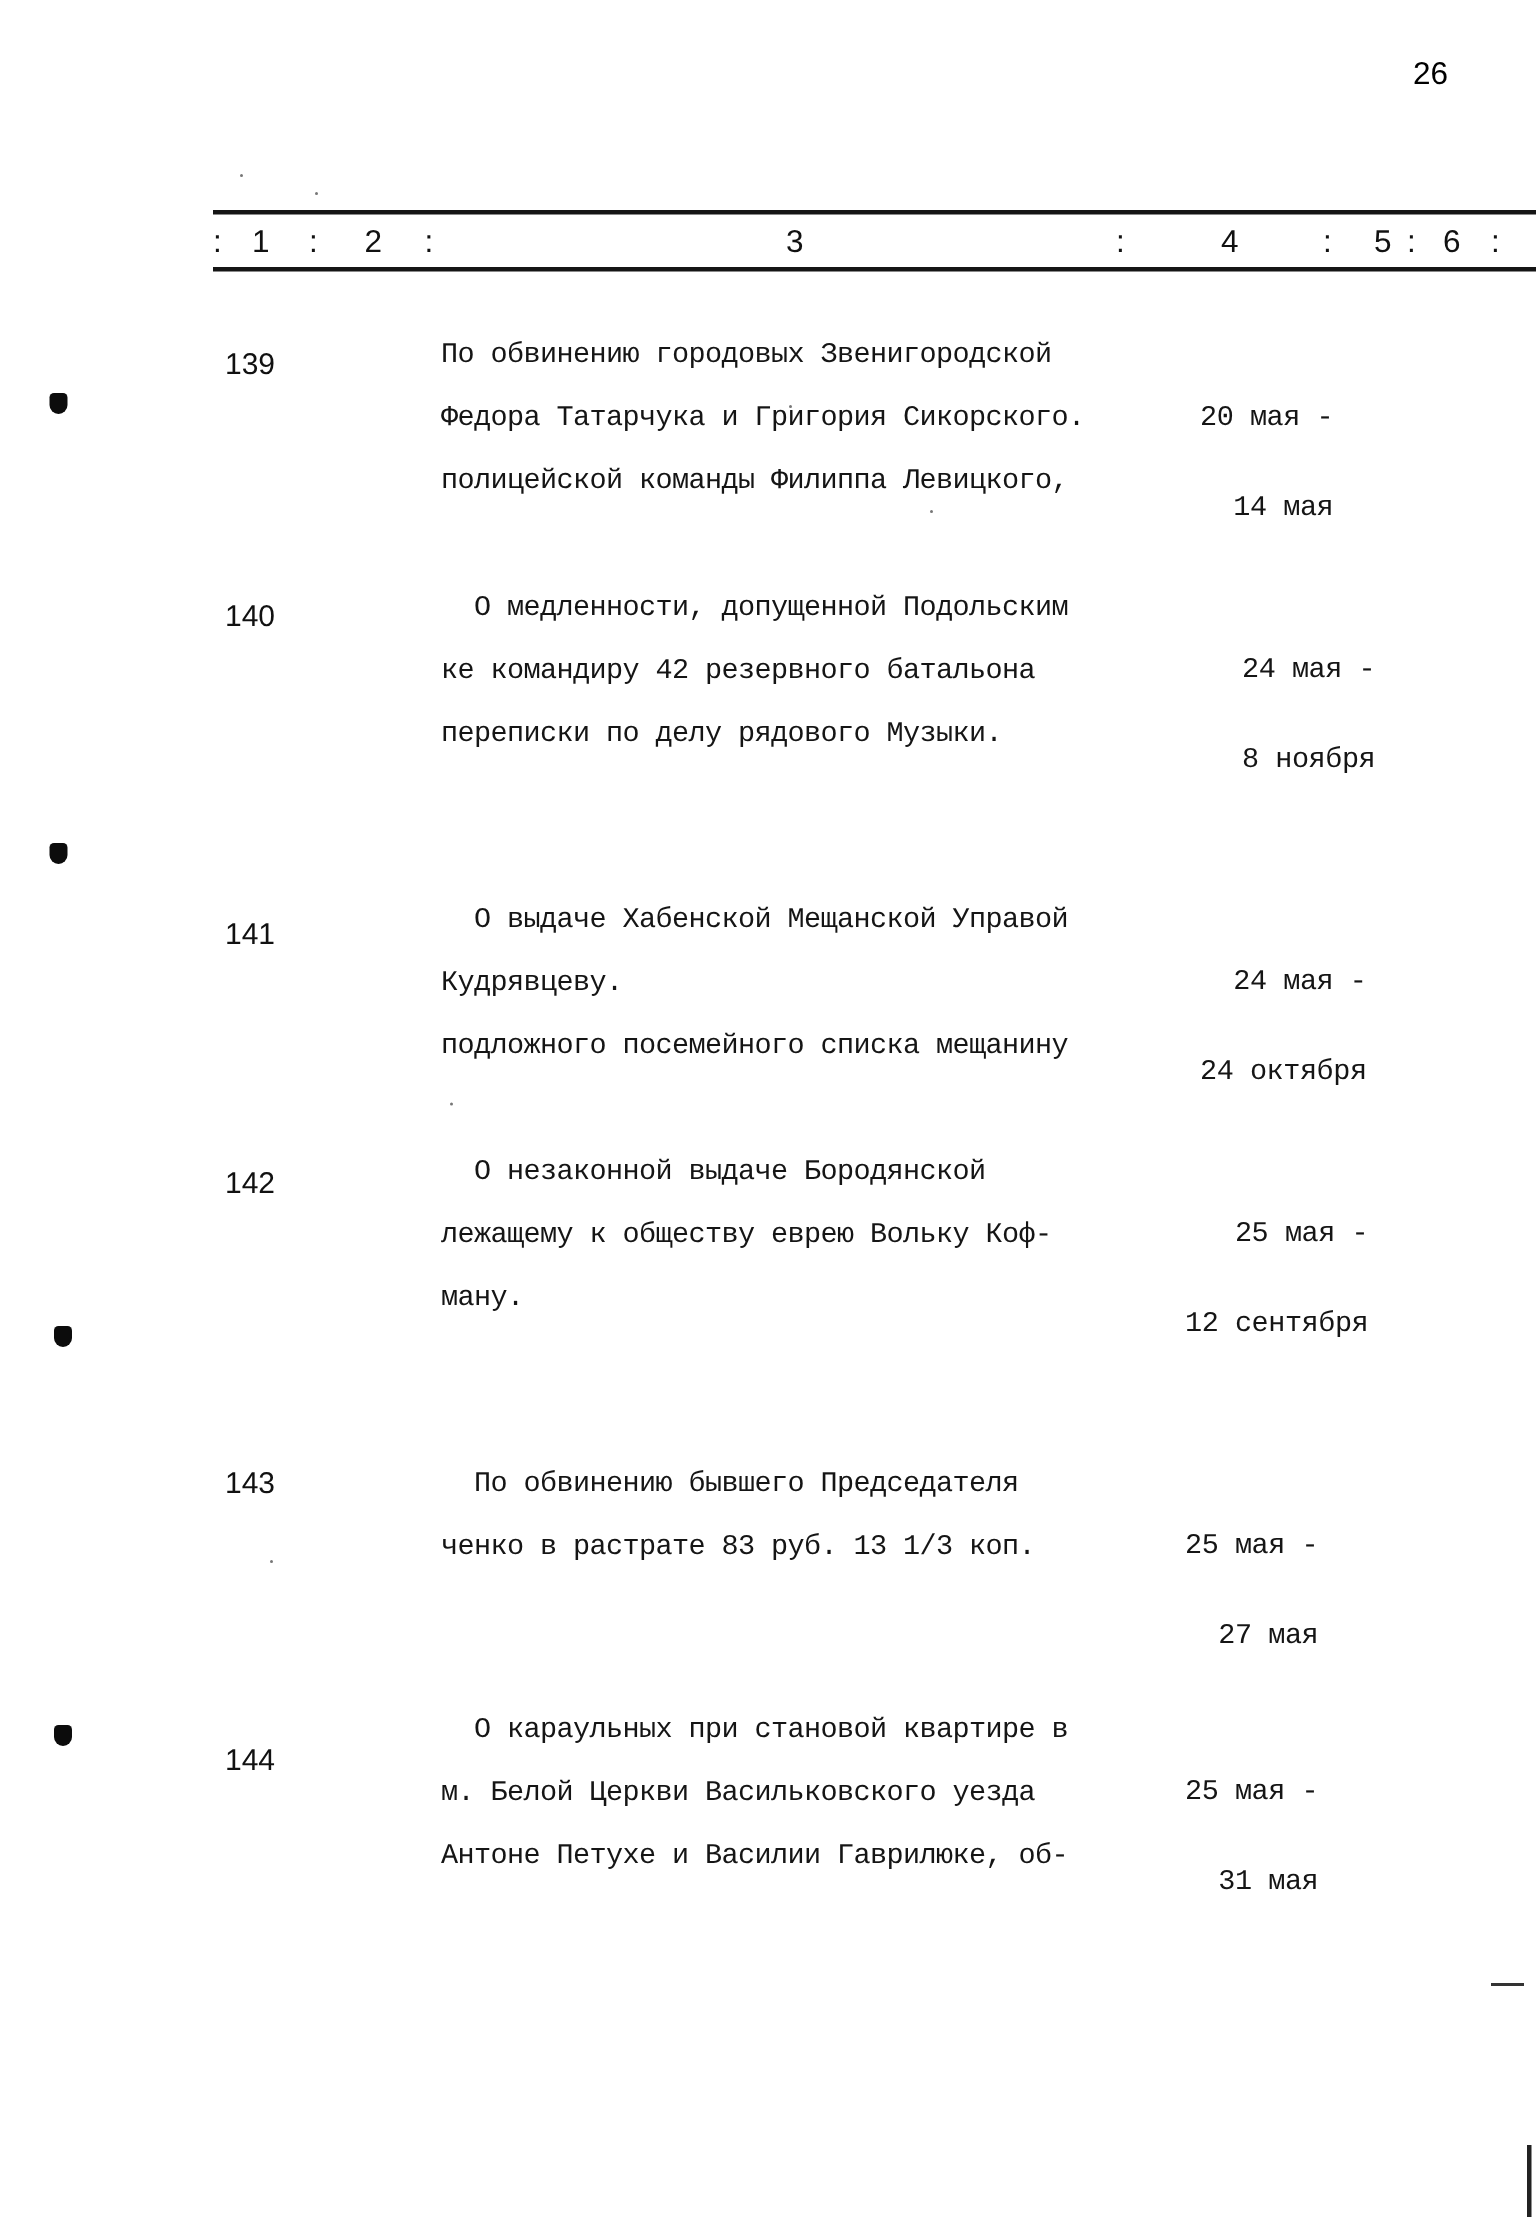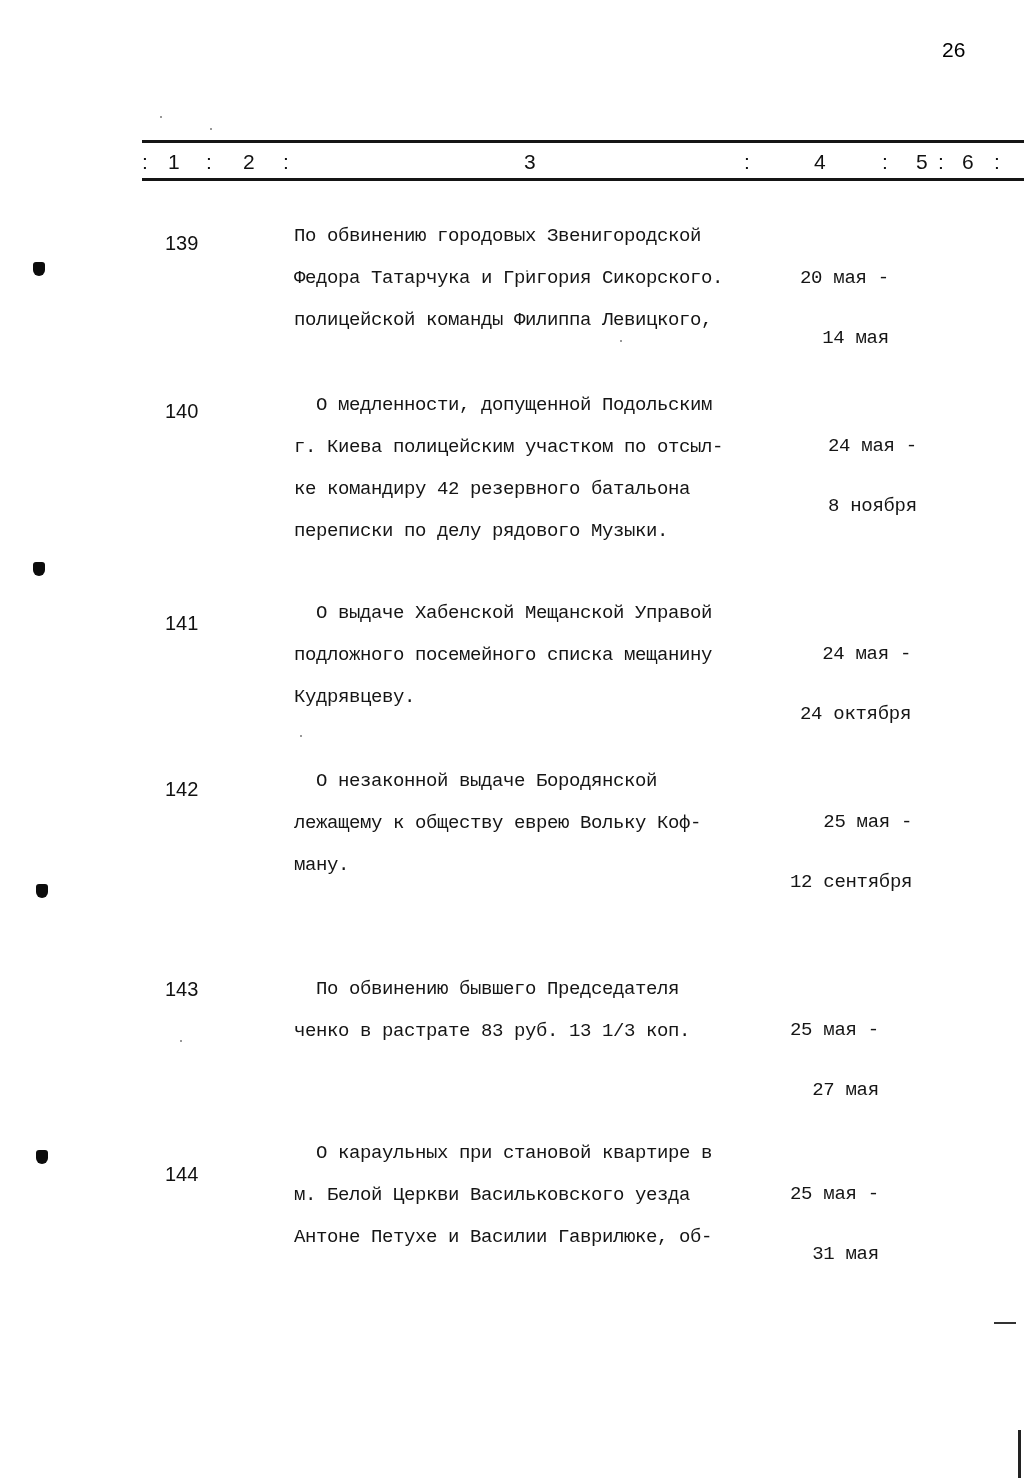--- a/index.html
+++ b/index.html
@@ -14,21 +14,21 @@
     font-size: 21px; color: #000000;
   }
   .rule { position: absolute; left: 142px; width: 882px; background: #151515; }
   .rule.top { top: 140px; height: 3px; }
   .rule.bottom { top: 178px; height: 3px; }
   .colhead {
     position: absolute; top: 150px; font-size: 21px; color: #111;
     font-family: "Liberation Sans", "DejaVu Sans", sans-serif; white-space: pre;
   }
   .entry-num {
-    position: absolute; left: 165px;
+    position: absolute; left: 150px;
     font-family: "Liberation Sans", "DejaVu Sans", sans-serif;
     font-size: 20px; color: #111;
   }
   .entry-text {
     position: absolute; left: 294px; width: 510px;
     font-size: 19px; line-height: 42px; color: #151515; letter-spacing: -0.4px;
   }
   .entry-text .line { display: block; white-space: pre; }
   .entry-date {
     position: absolute; font-size: 19px; line-height: 20px; color: #151515;
@@ -82,36 +82,35 @@
     <div class="entry-date" style="left:800px;top:228px">
       <span class="d">20 мая -</span>
       <span class="d" style="padding-left:14px">14 мая</span>
     </div>
   </div>
 
   <div>
     <div class="entry-num" style="top:400px">140</div>
     <div class="entry-text" style="top:384px">
       <span class="line">  О медленности, допущенной Подольским</span>
-      <span class="line">г. Киева полицейским участком по отсыл-</span>
       <span class="line">ке командиру 42 резервного батальона</span>
       <span class="line">переписки по делу рядового Музыки.</span>
     </div>
     <div class="entry-date" style="left:800px;top:396px">
       <span class="d">24 мая -</span>
       <span class="d" style="padding-left:28px">8 ноября</span>
     </div>
   </div>
 
   <div>
     <div class="entry-num" style="top:612px">141</div>
     <div class="entry-text" style="top:592px">
       <span class="line">  О выдаче Хабенской Мещанской Управой</span>
+      <span class="line">Кудрявцеву.</span>
       <span class="line">подложного посемейного списка мещанину</span>
-      <span class="line">Кудрявцеву.</span>
     </div>
     <div class="entry-date" style="left:800px;top:604px">
       <span class="d">24 мая -</span>
       <span class="d">24 октября</span>
     </div>
   </div>
 
   <div>
     <div class="entry-num" style="top:778px">142</div>
     <div class="entry-text" style="top:760px">

